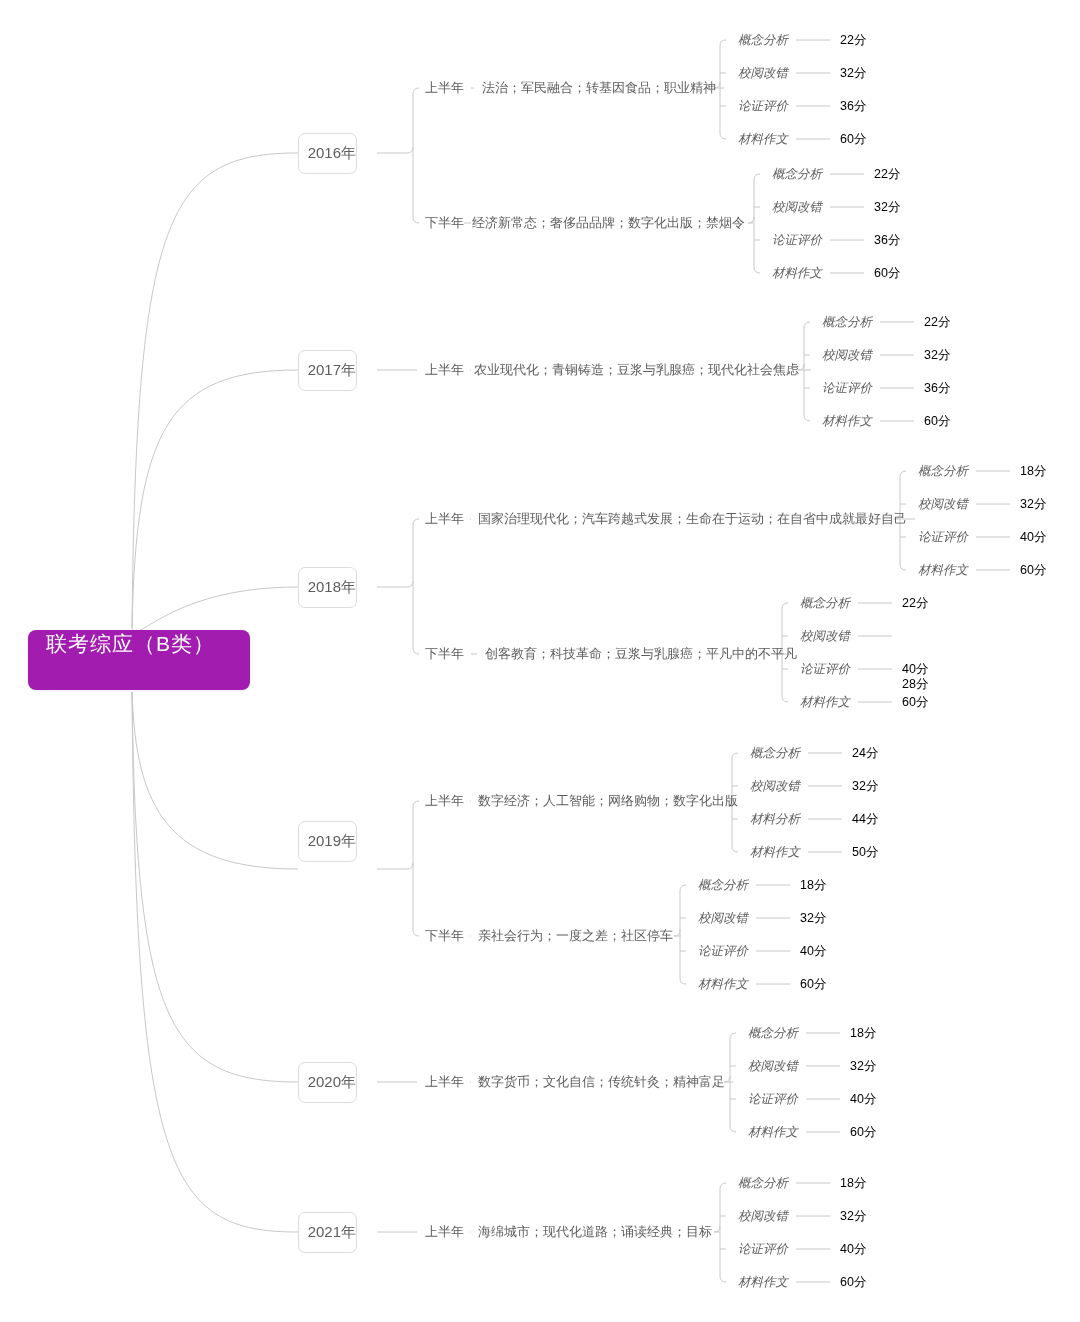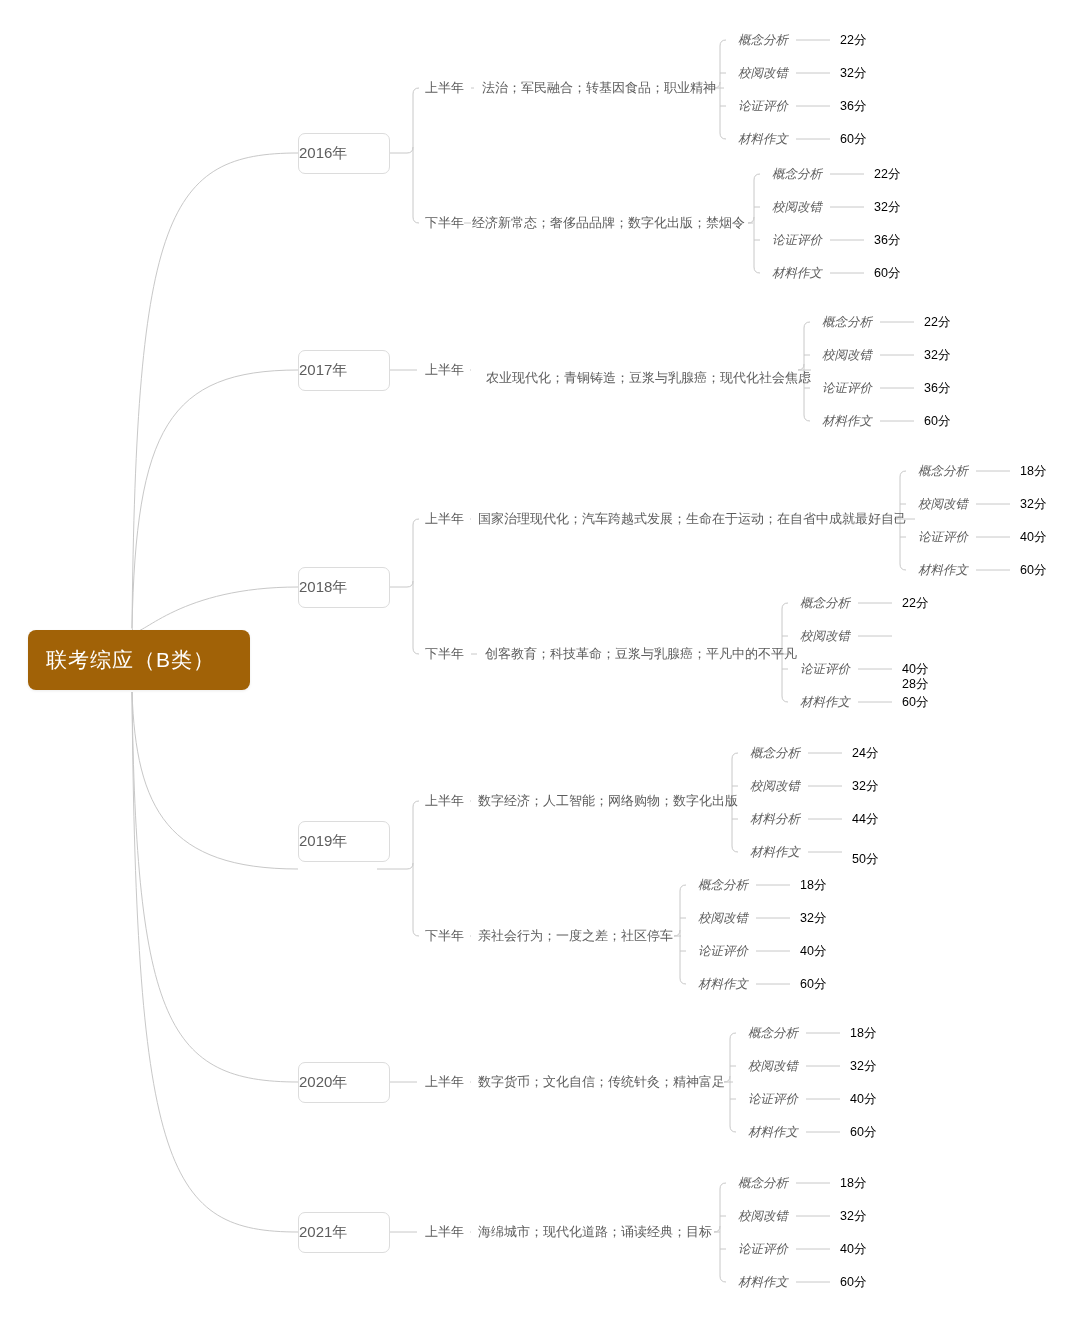--- a/index.html
+++ b/index.html
@@ -7,35 +7,35 @@
     width:1080px;height:1322px;position:relative;overflow:hidden;
     font-family:"Liberation Sans","DejaVu Sans",sans-serif;
     color:#5b5b5b;
   }
   #map{position:absolute;left:0;top:0;width:1080px;height:1322px;}
   .node{position:absolute;box-sizing:border-box;}
 
   
   .root-node{
     left:28px;top:630px;width:222px;height:60px;
-    background:#a16207;border-radius:8px;
-    display:flex;align-items:center;
+    background:#a21caf;border-radius:8px;
+    display:flex;
     box-shadow:0 1px 3px rgba(0,0,0,0.08);
     z-index:5;
   }
   .root-label{
     color:#ffffff;font-size:21px;letter-spacing:1px;
     padding-left:18px;white-space:nowrap;
   }
 
   
   .year-node{
-    width:92px;height:41px;left:298px;
+    width:59px;height:41px;left:298px;
     background:#ffffff;border:1px solid #dcdcdc;border-radius:7px;
-    display:flex;align-items:center;justify-content:flex-start;
+    display:flex;align-items:center;justify-content:flex-end;
     z-index:4;
   }
   .year-label{font-size:15px;color:#5d5d5d;white-space:nowrap;}
 
   
   .half-label{
     position:absolute;font-size:13px;color:#5d5d5d;white-space:nowrap;
     transform:translateY(-50%);
   }
   
@@ -217,21 +217,21 @@
     <div class="leaf-label" style="left: 772px; top: 207px;">校阅改错</div>
     <div class="leaf-score" style="left: 874px; top: 207px;">32分</div>
     <div class="leaf-label" style="left: 772px; top: 240px;">论证评价</div>
     <div class="leaf-score" style="left: 874px; top: 240px;">36分</div>
     <div class="leaf-label" style="left: 772px; top: 273px;">材料作文</div>
     <div class="leaf-score" style="left: 874px; top: 273px;">60分</div>
     <div class="node year-node" style="top: 349.5px;">
       <span class="year-label">2017年</span>
     </div>
     <div class="half-label" style="left: 425px; top: 370px;">上半年</div>
-    <div class="topic-label" style="left: 486px; top: 370px; margin-top: 8px;">农业现代化；青铜铸造；豆浆与乳腺癌；现代化社会焦虑</div>
+    <div class="topic-label" style="left: 474px; top: 370px;">农业现代化；青铜铸造；豆浆与乳腺癌；现代化社会焦虑</div>
     <div class="leaf-label" style="left: 822px; top: 322px;">概念分析</div>
     <div class="leaf-score" style="left: 924px; top: 322px;">22分</div>
     <div class="leaf-label" style="left: 822px; top: 355px;">校阅改错</div>
     <div class="leaf-score" style="left: 924px; top: 355px;">32分</div>
     <div class="leaf-label" style="left: 822px; top: 388px;">论证评价</div>
     <div class="leaf-score" style="left: 924px; top: 388px;">36分</div>
     <div class="leaf-label" style="left: 822px; top: 421px;">材料作文</div>
     <div class="leaf-score" style="left: 924px; top: 421px;">60分</div>
     <div class="node year-node" style="top: 566.5px;">
       <span class="year-label">2018年</span>
@@ -261,21 +261,21 @@
     </div>
     <div class="half-label" style="left: 425px; top: 801px;">上半年</div>
     <div class="topic-label" style="left: 478px; top: 801px;">数字经济；人工智能；网络购物；数字化出版</div>
     <div class="leaf-label" style="left: 750px; top: 753px;">概念分析</div>
     <div class="leaf-score" style="left: 852px; top: 753px;">24分</div>
     <div class="leaf-label" style="left: 750px; top: 786px;">校阅改错</div>
     <div class="leaf-score" style="left: 852px; top: 786px;">32分</div>
     <div class="leaf-label" style="left: 750px; top: 819px;">材料分析</div>
     <div class="leaf-score" style="left: 852px; top: 819px; text-align: center;">44分</div>
     <div class="leaf-label" style="left: 750px; top: 852px;">材料作文</div>
-    <div class="leaf-score" style="left: 852px; top: 852px; margin-top: 7px;">50分</div>
+    <div class="leaf-score" style="left: 852px; top: 852px;">50分</div>
     <div class="half-label" style="left: 425px; top: 936px;">下半年</div>
     <div class="topic-label" style="left: 478px; top: 936px;">亲社会行为；一度之差；社区停车</div>
     <div class="leaf-label" style="left: 698px; top: 885px;">概念分析</div>
     <div class="leaf-score" style="left: 800px; top: 885px;">18分</div>
     <div class="leaf-label" style="left: 698px; top: 918px;">校阅改错</div>
     <div class="leaf-score" style="left: 800px; top: 918px;">32分</div>
     <div class="leaf-label" style="left: 698px; top: 951px;">论证评价</div>
     <div class="leaf-score" style="left: 800px; top: 951px;">40分</div>
     <div class="leaf-label" style="left: 698px; top: 984px;">材料作文</div>
     <div class="leaf-score" style="left: 800px; top: 984px;">60分</div>

